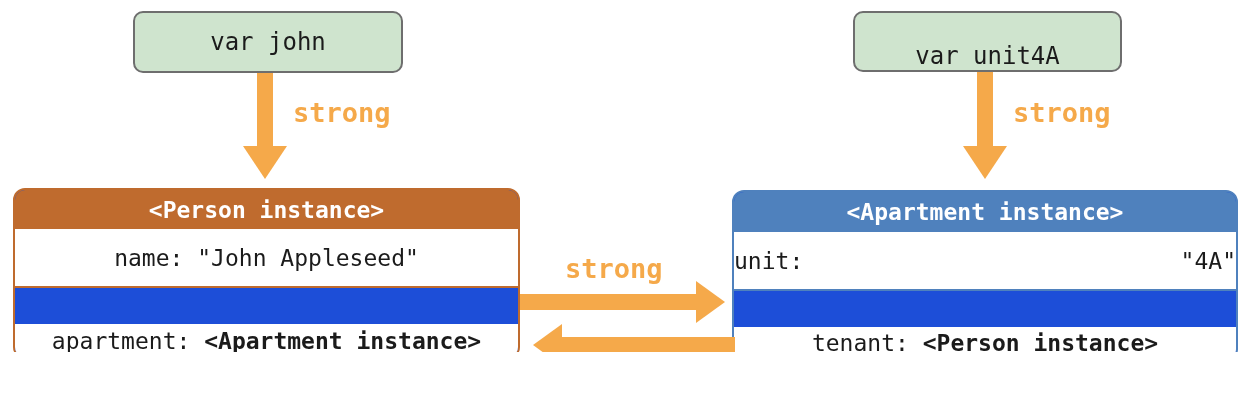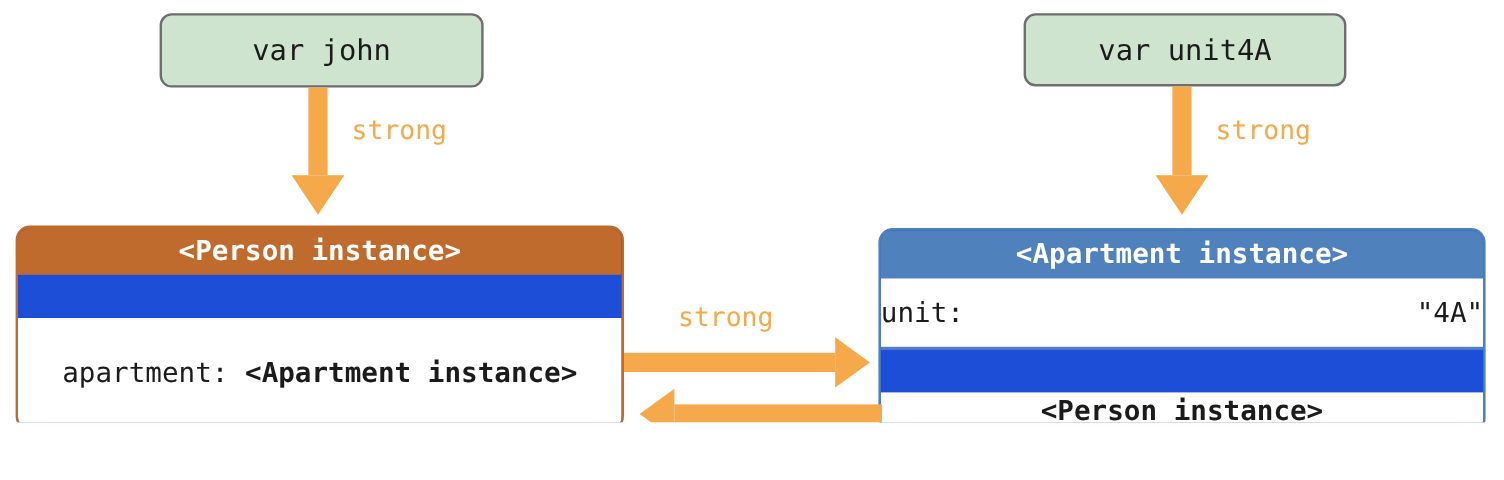--- a/index.html
+++ b/index.html
@@ -82,67 +82,72 @@
     border-left: 29px solid var(--arrow-orange, #f5a94a);
   }
   .head-left {
     border-top: 21px solid transparent;
     border-bottom: 21px solid transparent;
     border-right: 29px solid var(--arrow-orange, #f5a94a);
   }
 
   .strong-label {
     position: absolute;
-    font-weight: normal;
-    font-size: 22px;
+    font-weight: bold;
+    font-size: 27px;
     line-height: 1;
     color: var(--arrow-orange, #f5a94a);
     white-space: pre;
   }
 </style>
 </head>
 <body>
 
 <div class="canvas">
 
   <div class="var-box" style="left:133px; top:11px; width:270px; height:62px;">
     <span>var john</span>
   </div>
 
-  <div class="var-box" style="left:853px; top:11px; width:269px; height:61px;">
+  <div class="var-box" style="left:853px; top:11px; width:269px; height:61px;align-items:flex-end;">
     <span>var unit4A</span>
   </div>
 
   <div>
     <div class="arrow-part shaft" style="left:257px; top:73px; width:16px; height:73px;"></div>
     <div class="arrow-part head head-down" style="left:243px; top:146px;"></div>
   </div>
   <div class="strong-label" style="left:293px; top:99px;">strong</div>
 
   <div>
     <div class="arrow-part shaft" style="left:977px; top:72px; width:16px; height:74px;"></div>
     <div class="arrow-part head head-down" style="left:963px; top:146px;"></div>
   </div>
   <div class="strong-label" style="left:1013px; top:99px;">strong</div>
 
   <div class="instance-box person" style="left:13px; top:188px; width:507px; height:171px;">
     <div class="instance-header">&lt;Person instance&gt;</div>
+    <div class="instance-row row-first">
+      <span class="row-label">name: </span>
+        <span class="row-value">"John Appleseed"</span>
+    </div>
     <div class="instance-row row-second">
       <span class="row-label">apartment: </span>
         <span class="row-value bold">&lt;Apartment instance&gt;</span>
     </div>
   </div>
 
   <div class="instance-box apartment" style="left:732px; top:190px; width:506px; height:171px;">
     <div class="instance-header">&lt;Apartment instance&gt;</div>
     <div class="instance-row row-first">
       <span class="row-label">unit: </span>
         <span class="row-value">"4A"</span>
     </div>
     <div class="instance-row row-second">
+      <span class="row-label">tenant: </span>
         <span class="row-value bold">&lt;Person instance&gt;</span>
     </div>
   </div>
 
   <div>
     <div class="arrow-part shaft" style="left:520px; top:294px; width:176px; height:16px;"></div>
     <div class="arrow-part head head-right" style="left:696px; top:281px;"></div>
   </div>
   <div class="strong-label" style="left:565px; top:255px;">strong</div>
 

